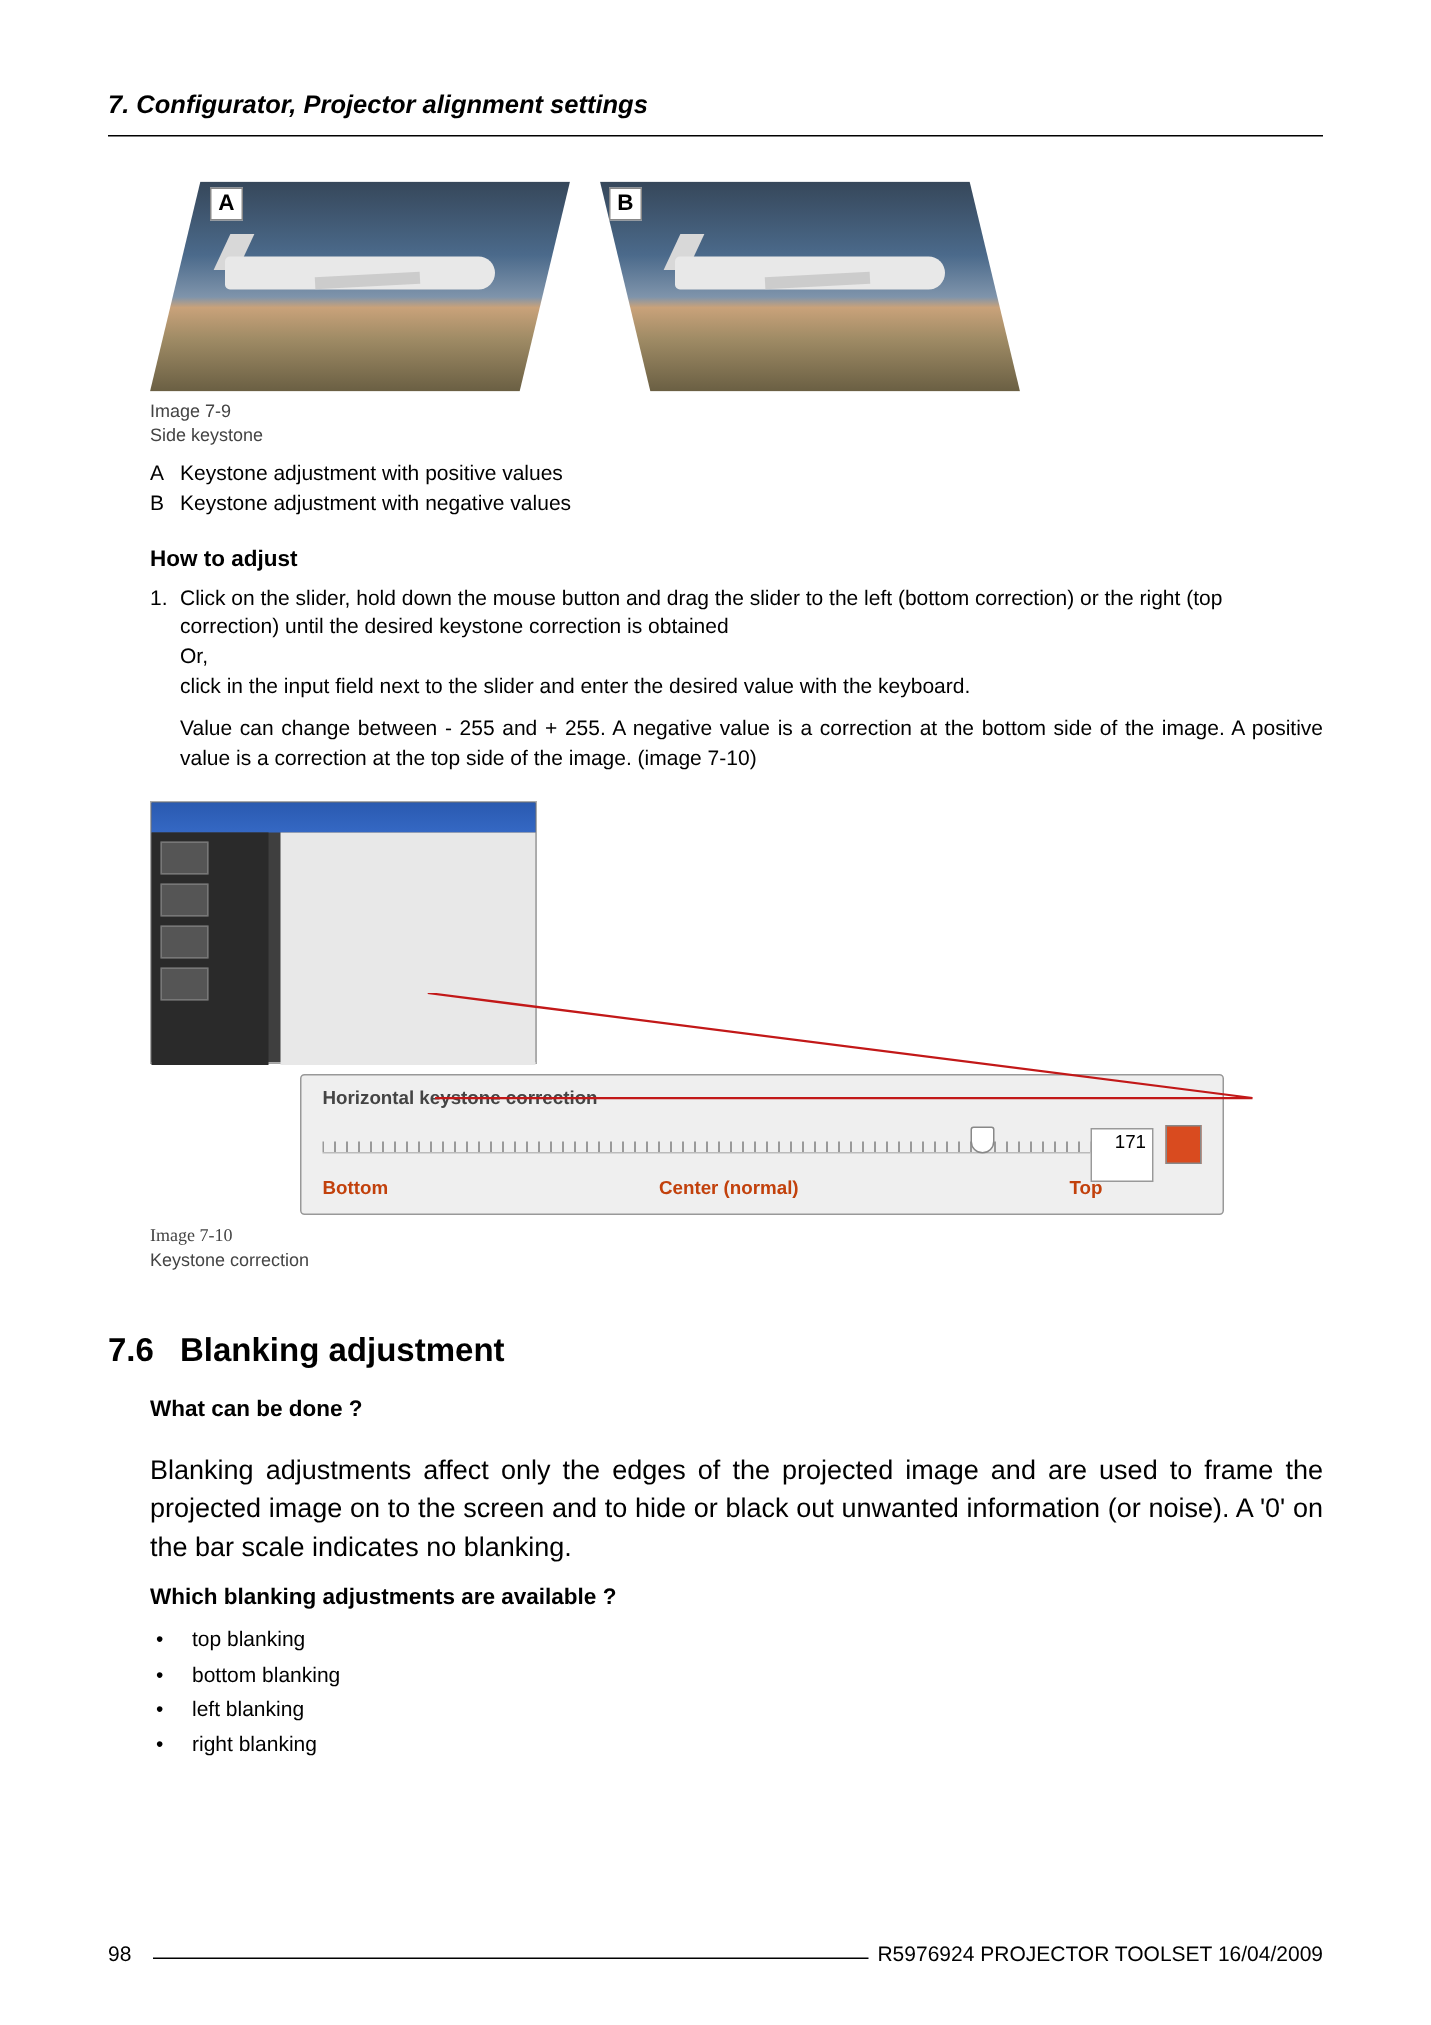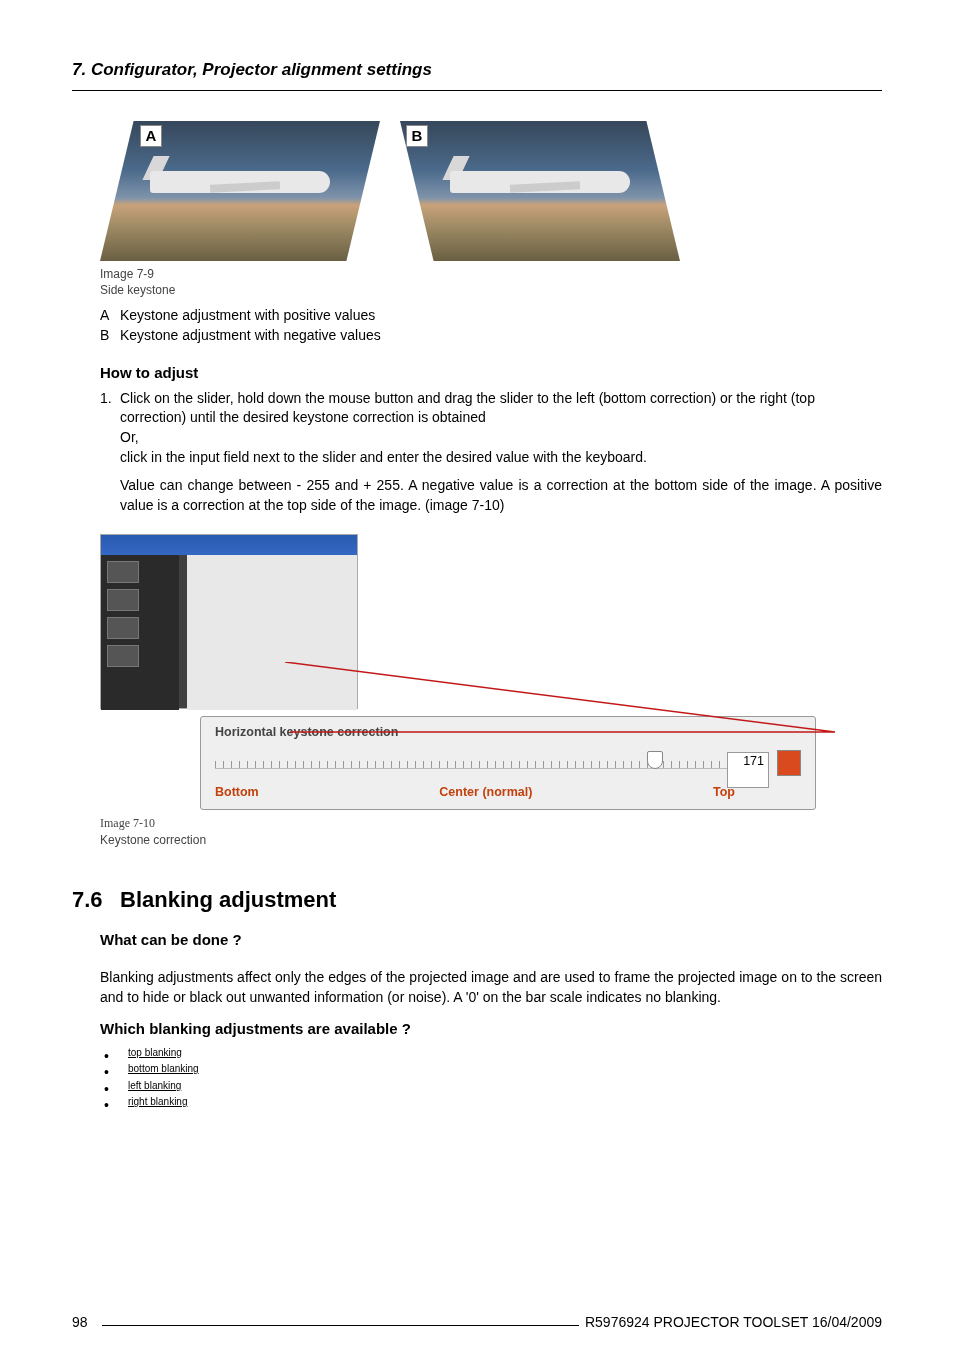--- a/index.html
+++ b/index.html
@@ -236,47 +236,46 @@
       margin-top: 4px;
       width: 520px;
     }
     .section-num {
       font-size: 22px;
       font-weight: bold;
       margin: 40px 0 18px 0;
     }
     .section-num .num { display: inline-block; width: 48px; }
     .body-para {
-      font-size: 14px;
+      font-size: 18px;
       line-height: 1.42;
       padding-left: 28px;
       text-align: justify;
       margin-bottom: 12px;
       margin-top: 20px;
     }
     .bullets {
       list-style: none;
       padding-left: 28px;
     }
     .bullets li {
-      font-size: 10px;
+      font-size: 14px;
       line-height: 1.65;
       position: relative;
       padding-left: 28px;
-      text-decoration: underline;
     }
     .bullets li::before {
       content: "•";
       position: absolute;
       left: 4px;
       font-size: 14px;
     }
     .footer {
       position: absolute;
-      bottom: 20px;
+      bottom: 40px;
       left: 72px;
       right: 72px;
       font-size: 14px;
     }
     .footer-line {
       display: flex;
       align-items: center;
     }
     .page-num { margin-right: 8px; }
     .footer-rule {

